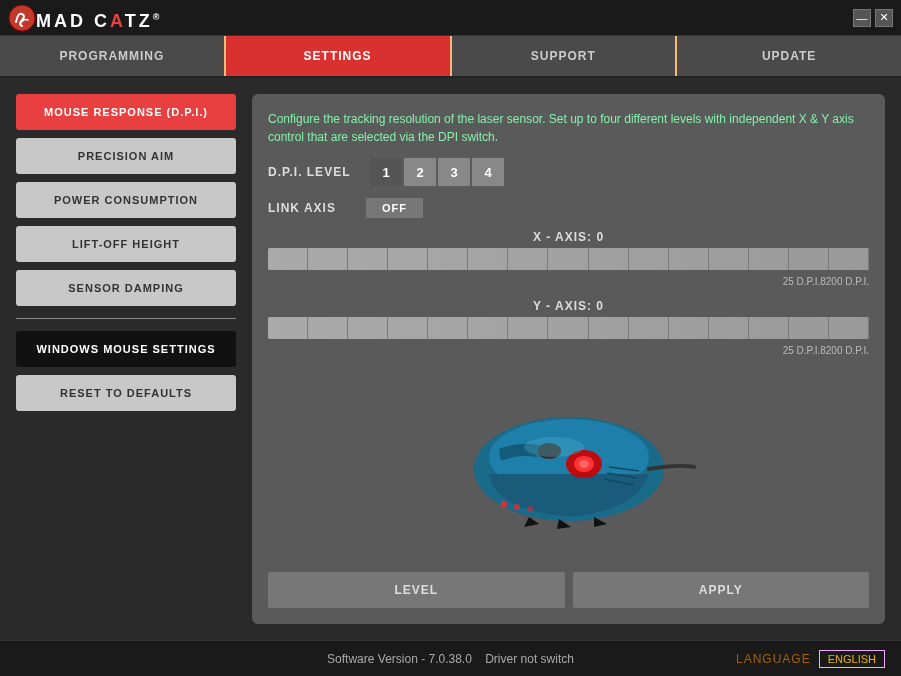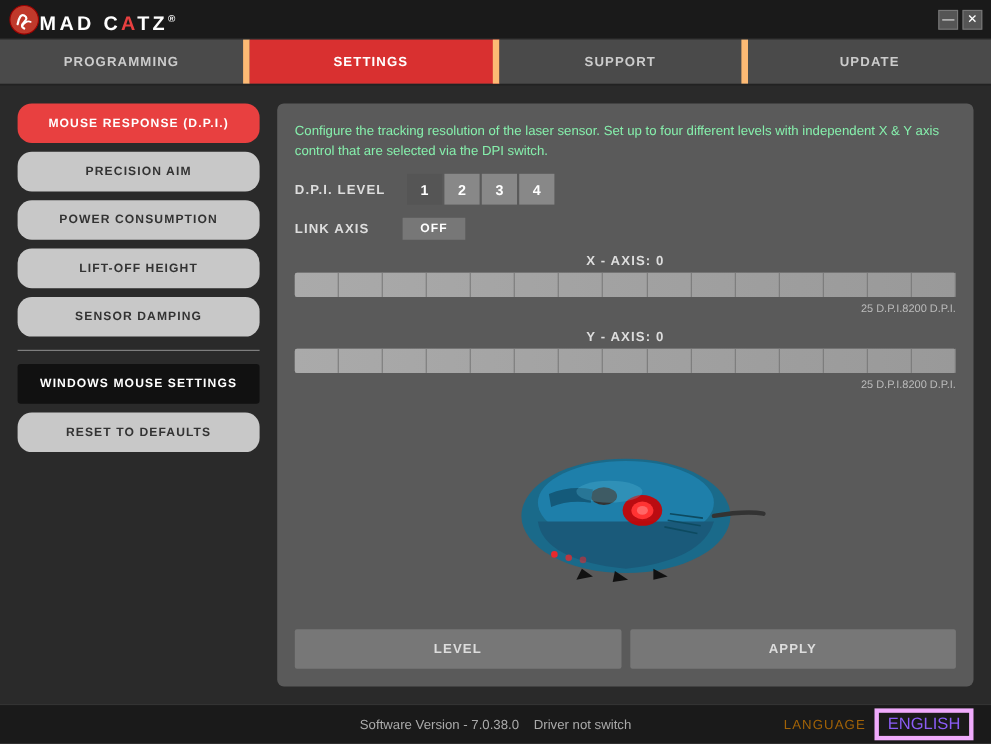--- a/index.html
+++ b/index.html
@@ -65,21 +65,21 @@
       flex: 1;
       display: flex;
       align-items: center;
       justify-content: center;
       font-size: 12px;
       font-weight: bold;
       letter-spacing: 1px;
       cursor: pointer;
       background: #4a4a4a;
       color: #ccc;
-      border-right: 6px solid #fdba74;
+      border-right: 2px solid #fdba74;
     }
     .nav-tab:last-child { border-right: none; }
     .nav-tab.active {
       background: #d93030;
       color: #fff;
     }
 
     
     .main-content {
       display: flex;
@@ -94,21 +94,21 @@
       display: flex;
       flex-direction: column;
       gap: 8px;
       flex-shrink: 0;
     }
     .menu-btn {
       width: 100%;
       height: 36px;
       background: #c8c8c8;
       border: none;
-      border-radius: 13px;
+      border-radius: 3px;
       color: #333;
       font-size: 11px;
       font-weight: bold;
       letter-spacing: 1px;
       cursor: pointer;
       text-align: center;
     }
     .menu-btn.active {
       background: #e84040;
       color: #fff;
@@ -285,23 +285,23 @@
       align-items: center;
       gap: 8px;
       margin-left: auto;
     }
     .language-label {
       font-size: 12px;
       color: #a16207;
       letter-spacing: 1px;
     }
     .language-value {
-      font-size: 15px;
-      color: #8b5cf6;
-      border: 4px solid #f0abfc;
+      font-size: 11px;
+      color: #eab308;
+      border: 1px solid #f0abfc;
       padding: 2px 8px;
       background: transparent;
       cursor: pointer;
     }
 
     
     .swirl-logo {
       width: 28px;
       height: 28px;
     }

